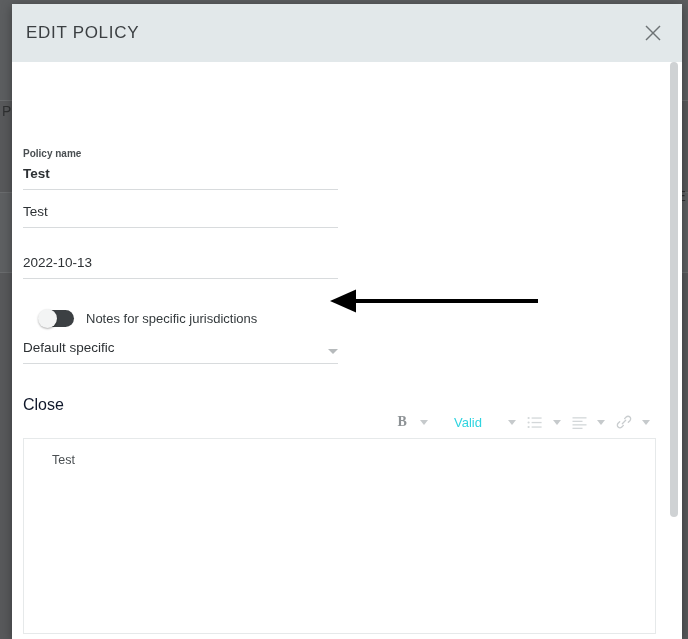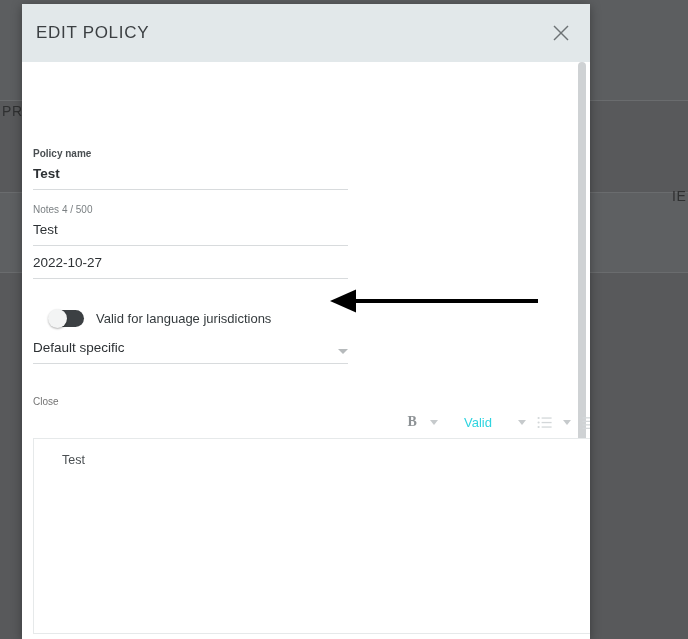--- a/index.html
+++ b/index.html
@@ -50,23 +50,23 @@
     color: #2f3031;
     font-weight: 400;
     white-space: nowrap;
   }
   .bd-text.left  { left: 2px;  top: 103px; }
   .bd-text.right { left: 672px; top: 188px; }
 
   
   .modal {
     position: absolute;
-    left: 22px;
+    left: 12px;
     top: 4px;
-    width: 568px;
+    width: 670px;
     height: 635px;
     background: #ffffff;
     box-shadow: 0 2px 10px rgba(0,0,0,.35);
     overflow: hidden;
   }
   .modal-header {
     height: 58px;
     background: #e2e8ea;
     display: flex;
     align-items: center;
@@ -202,22 +202,22 @@
     margin-left: 12px;
     font-size: 13px;
     color: #343a3d;
   }
 
   
   .close-link {
     position: absolute;
     left: 11px;
     top: 334px;
-    font-size: 10px;
-    color: #737373;
+    font-size: 16px;
+    color: #0f172a;
     cursor: pointer;
   }
 
   
   .editor-toolbar {
     position: absolute;
     left: 380px;
     top: 350px;
     width: 265px;
     height: 20px;
@@ -323,35 +323,34 @@
 
       <div class="content">
 
         <div class="field" id="f-policy">
           <div class="field-label strong">Policy name</div>
           <div class="field-value bold">Test</div>
           <div class="field-underline"></div>
         </div>
 
         <div class="field" id="f-notes">
-          <div class="field-label">Notes 4 / 500</div>
           <div class="field-value">Test</div>
           <div class="field-underline"></div>
         </div>
 
         <div class="field" id="f-valid">
-          <div class="field-value">2022-10-27</div>
+          <div class="field-value">2022-10-13</div>
           <div class="field-underline"></div>
         </div>
 
         <div class="toggle-row" id="row-jurisdiction">
           <div class="toggle off">
             <div class="knob"></div>
           </div>
-          <div class="toggle-label">Valid for language jurisdictions</div>
+          <div class="toggle-label">Notes for specific jurisdictions</div>
         </div>
 
         <div class="field" id="f-lang">
           <div class="select-row">
             <div class="field-value">Default specific</div>
             <div class="select-caret"></div>
           </div>
           <div class="field-underline"></div>
         </div>
 

